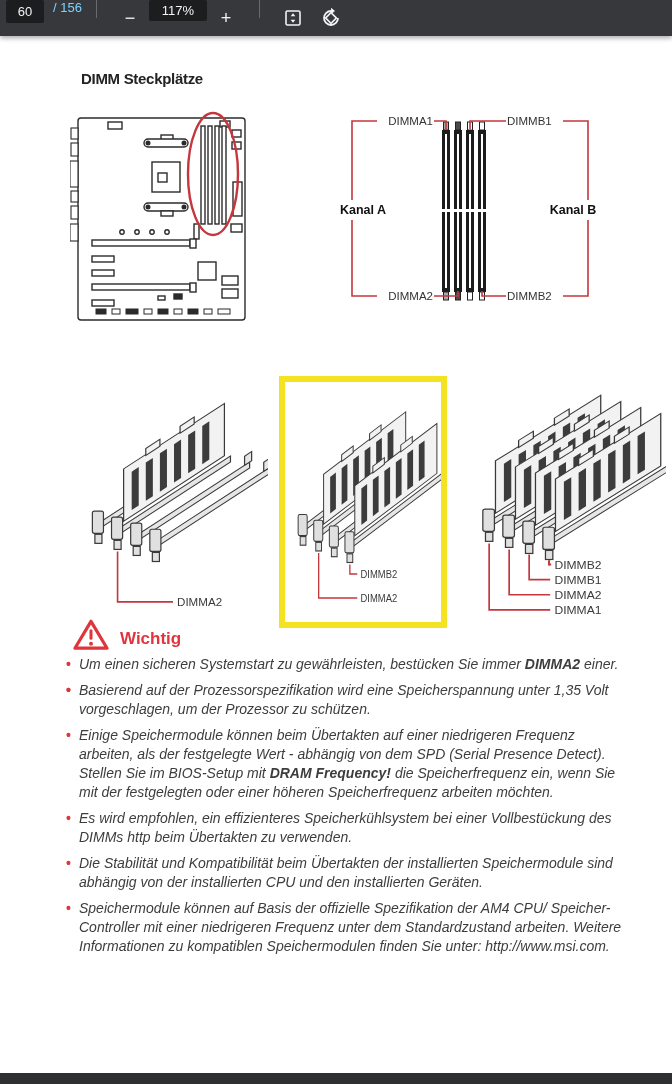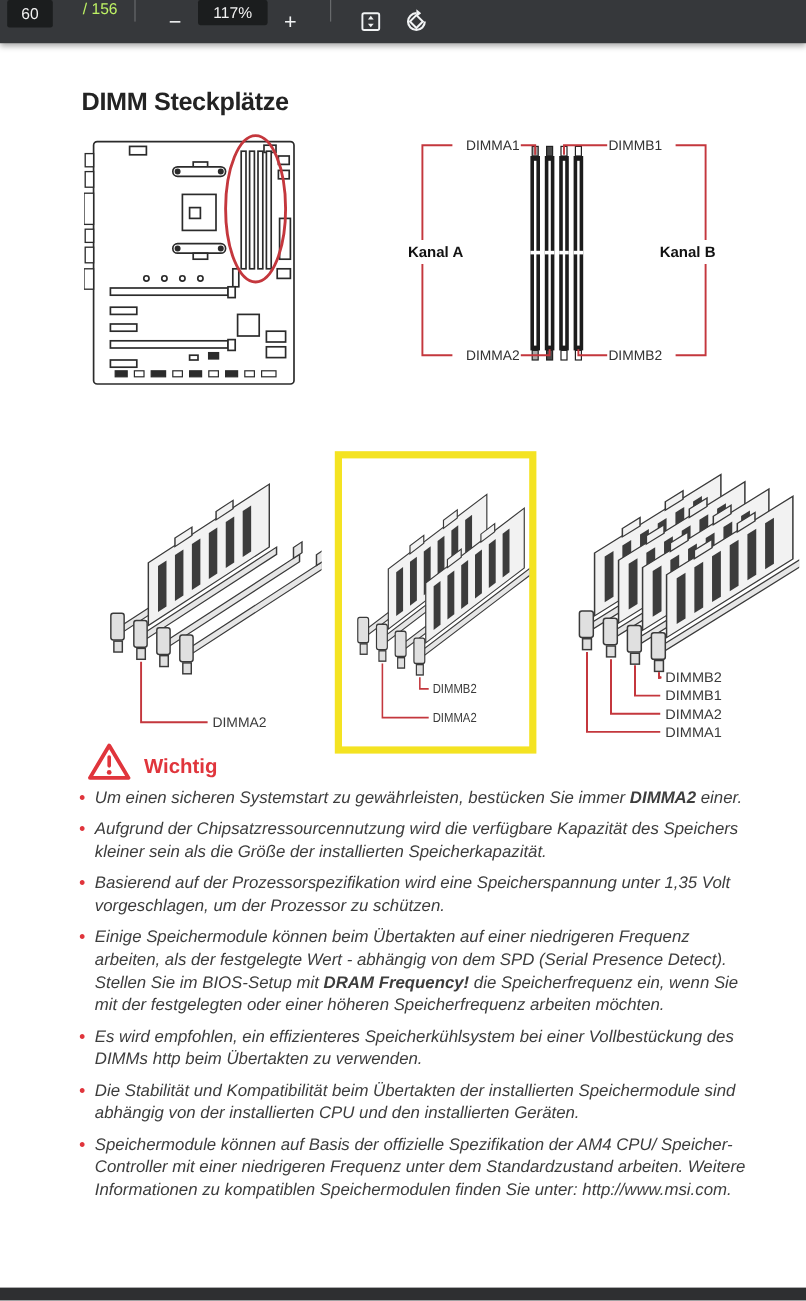--- a/index.html
+++ b/index.html
@@ -4,29 +4,29 @@
 <style>
   html,body{margin:0;padding:0;background:#fff;}
   .viewer{position:relative;width:672px;height:1084px;overflow:hidden;background:#fff;
           font-family:"Liberation Sans",sans-serif;}
   
   .toolbar{position:absolute;top:0;left:0;width:672px;height:36px;background:#36383b;
            display:flex;align-items:flex-start;z-index:5;box-shadow:0 2px 5px rgba(0,0,0,.35);}
   .toolbar .pgbox{margin-left:6px;width:34px;height:21px;background:#1b1d1e;border:none;
            color:#f2f2f2;font-size:13px;text-align:center;border-radius:2px;
            font-family:"Liberation Sans",sans-serif;}
-  .toolbar .pgtotal{color:#bef264;font-size:13px;margin-left:25px;}
+  .toolbar .pgtotal{color:#7dd3fc;font-size:13px;margin-left:9px;}
   .tb-sep{width:1px;height:18px;background:rgba(255,255,255,.25);margin:0 14px;}
   .tb-btn{width:38px;height:36px;display:flex;align-items:center;justify-content:center;
           color:#f1f3f4;font-size:18px;background:transparent;border:none;cursor:pointer;}
   .zoombox{width:58px;height:21px;background:#1b1d1e;border-radius:2px;color:#f2f2f2;
            font-size:13px;display:flex;align-items:center;justify-content:center;}
   
   .pdf-page{position:absolute;top:36px;left:0;width:672px;height:1037px;background:#fff;}
-  .doc-title{position:absolute;left:68px;top:24px;font-size:21px;font-weight:bold;
+  .doc-title{position:absolute;left:81px;top:24px;font-size:15px;font-weight:bold;
              color:#232323;letter-spacing:-0.3px;}
   .abs{position:absolute;}
   .ill-box{box-sizing:border-box;}
   .ill-highlight{border:6px solid #f4e322;}
   
   .warn-head{position:absolute;left:72px;top:582px;display:flex;align-items:center;gap:10px;}
   .warn-title{color:#e0353c;font-size:17px;font-weight:bold;margin-top:8px;}
   .bullets{position:absolute;left:66px;top:619px;width:560px;}
   .bullet{position:relative;padding-left:13px;margin-bottom:7px;font-size:14px;line-height:1.36;
           font-style:italic;color:#3d3d3d;}
@@ -393,21 +393,20 @@
       <span class="warn-title">Wichtig</span>
     </div>
 
     <div class="bullets">
       <div class="bullet">
         <span class="dot">•</span>
         <span><span>Um einen sicheren Systemstart zu gewährleisten, bestücken Sie immer </span><b>DIMMA2</b><span> einer.</span></span>
       </div>
       <div class="bullet">
         <span class="dot">•</span>
-        <span><span>Aufgrund der Chipsatzressourcennutzung wird die verfügbare Kapazität des Speichers kleiner sein als die Größe der installierten Speicherkapazität.</span></span>
       </div>
       <div class="bullet">
         <span class="dot">•</span>
         <span><span>Basierend auf der Prozessorspezifikation wird eine Speicherspannung unter 1,35 Volt vorgeschlagen, um der Prozessor zu schützen.</span></span>
       </div>
       <div class="bullet">
         <span class="dot">•</span>
         <span><span>Einige Speichermodule können beim Übertakten auf einer niedrigeren Frequenz arbeiten, als der festgelegte Wert - abhängig von dem SPD (Serial Presence Detect). Stellen Sie im BIOS-Setup mit </span><b>DRAM Frequency!</b><span> die Speicherfrequenz ein, wenn Sie mit der festgelegten oder einer höheren Speicherfrequenz arbeiten möchten.</span></span>
       </div>
       <div class="bullet">

